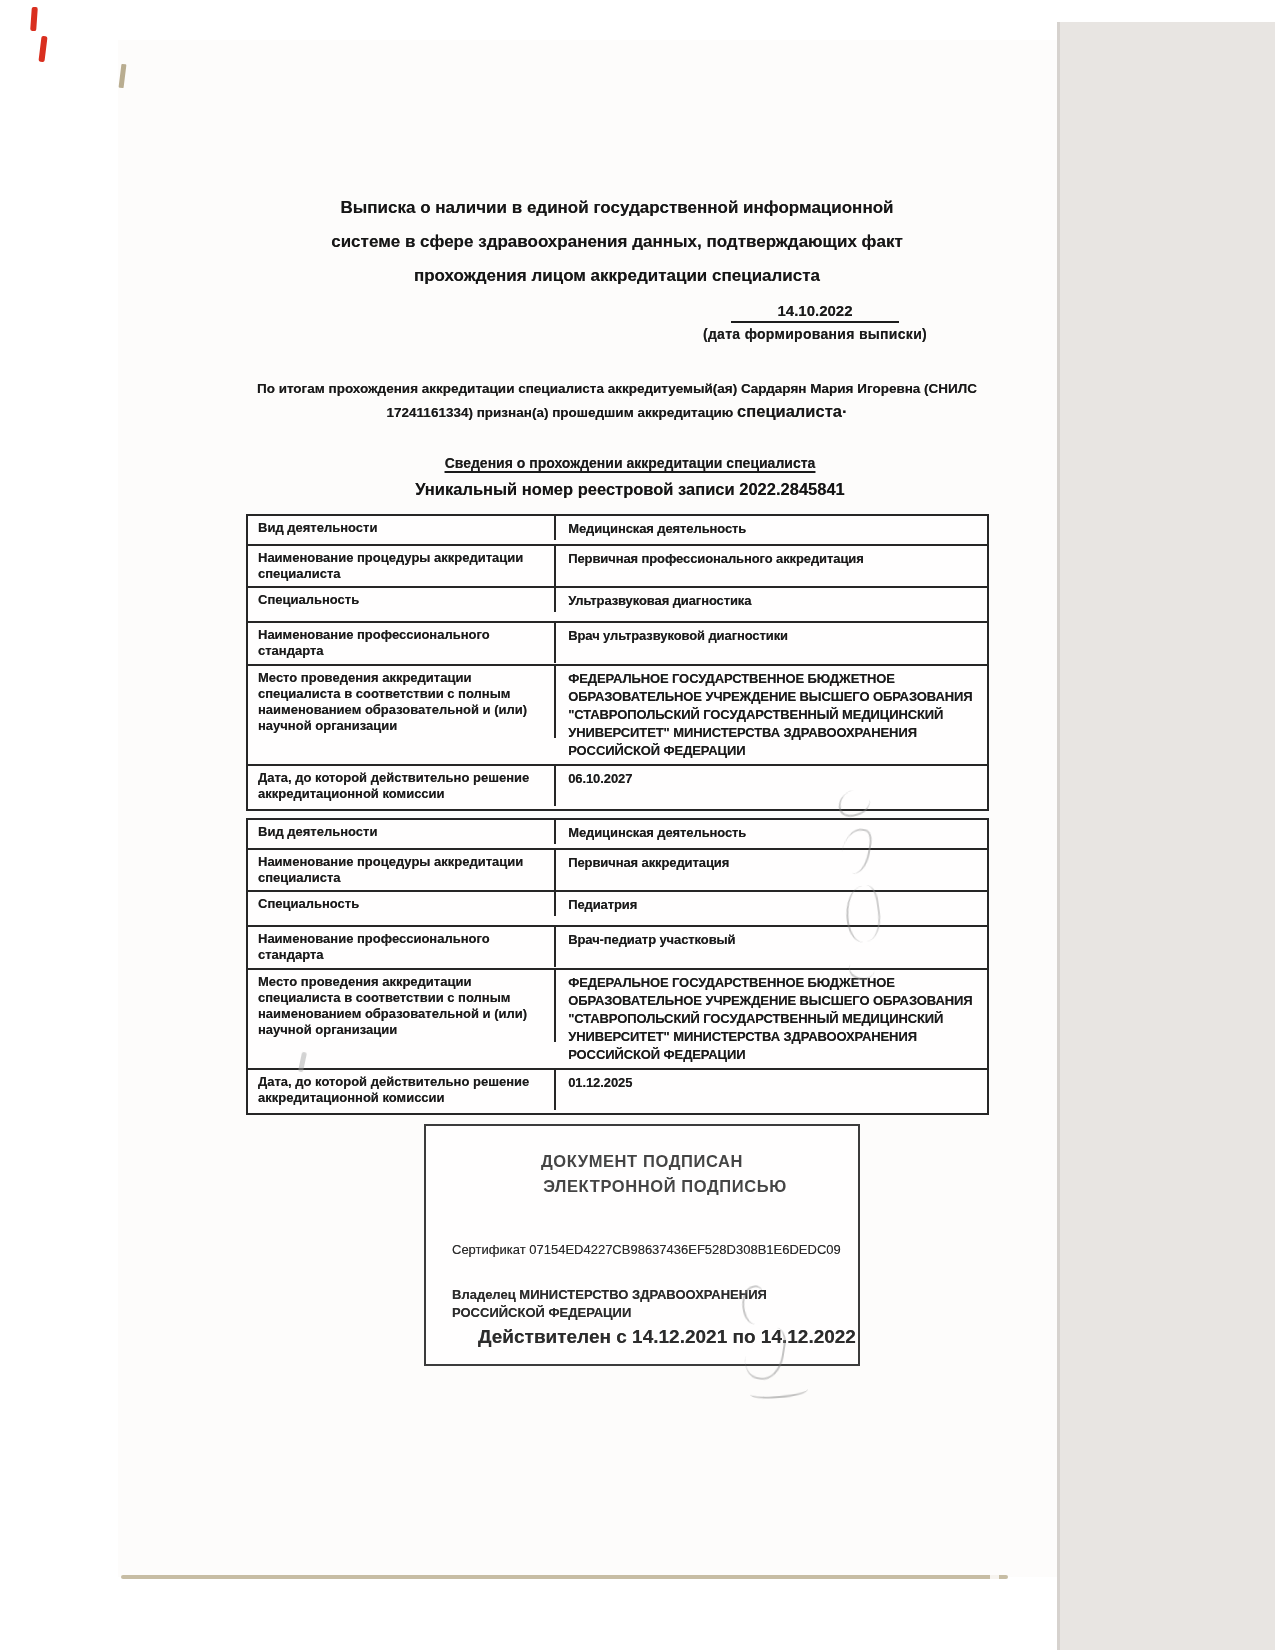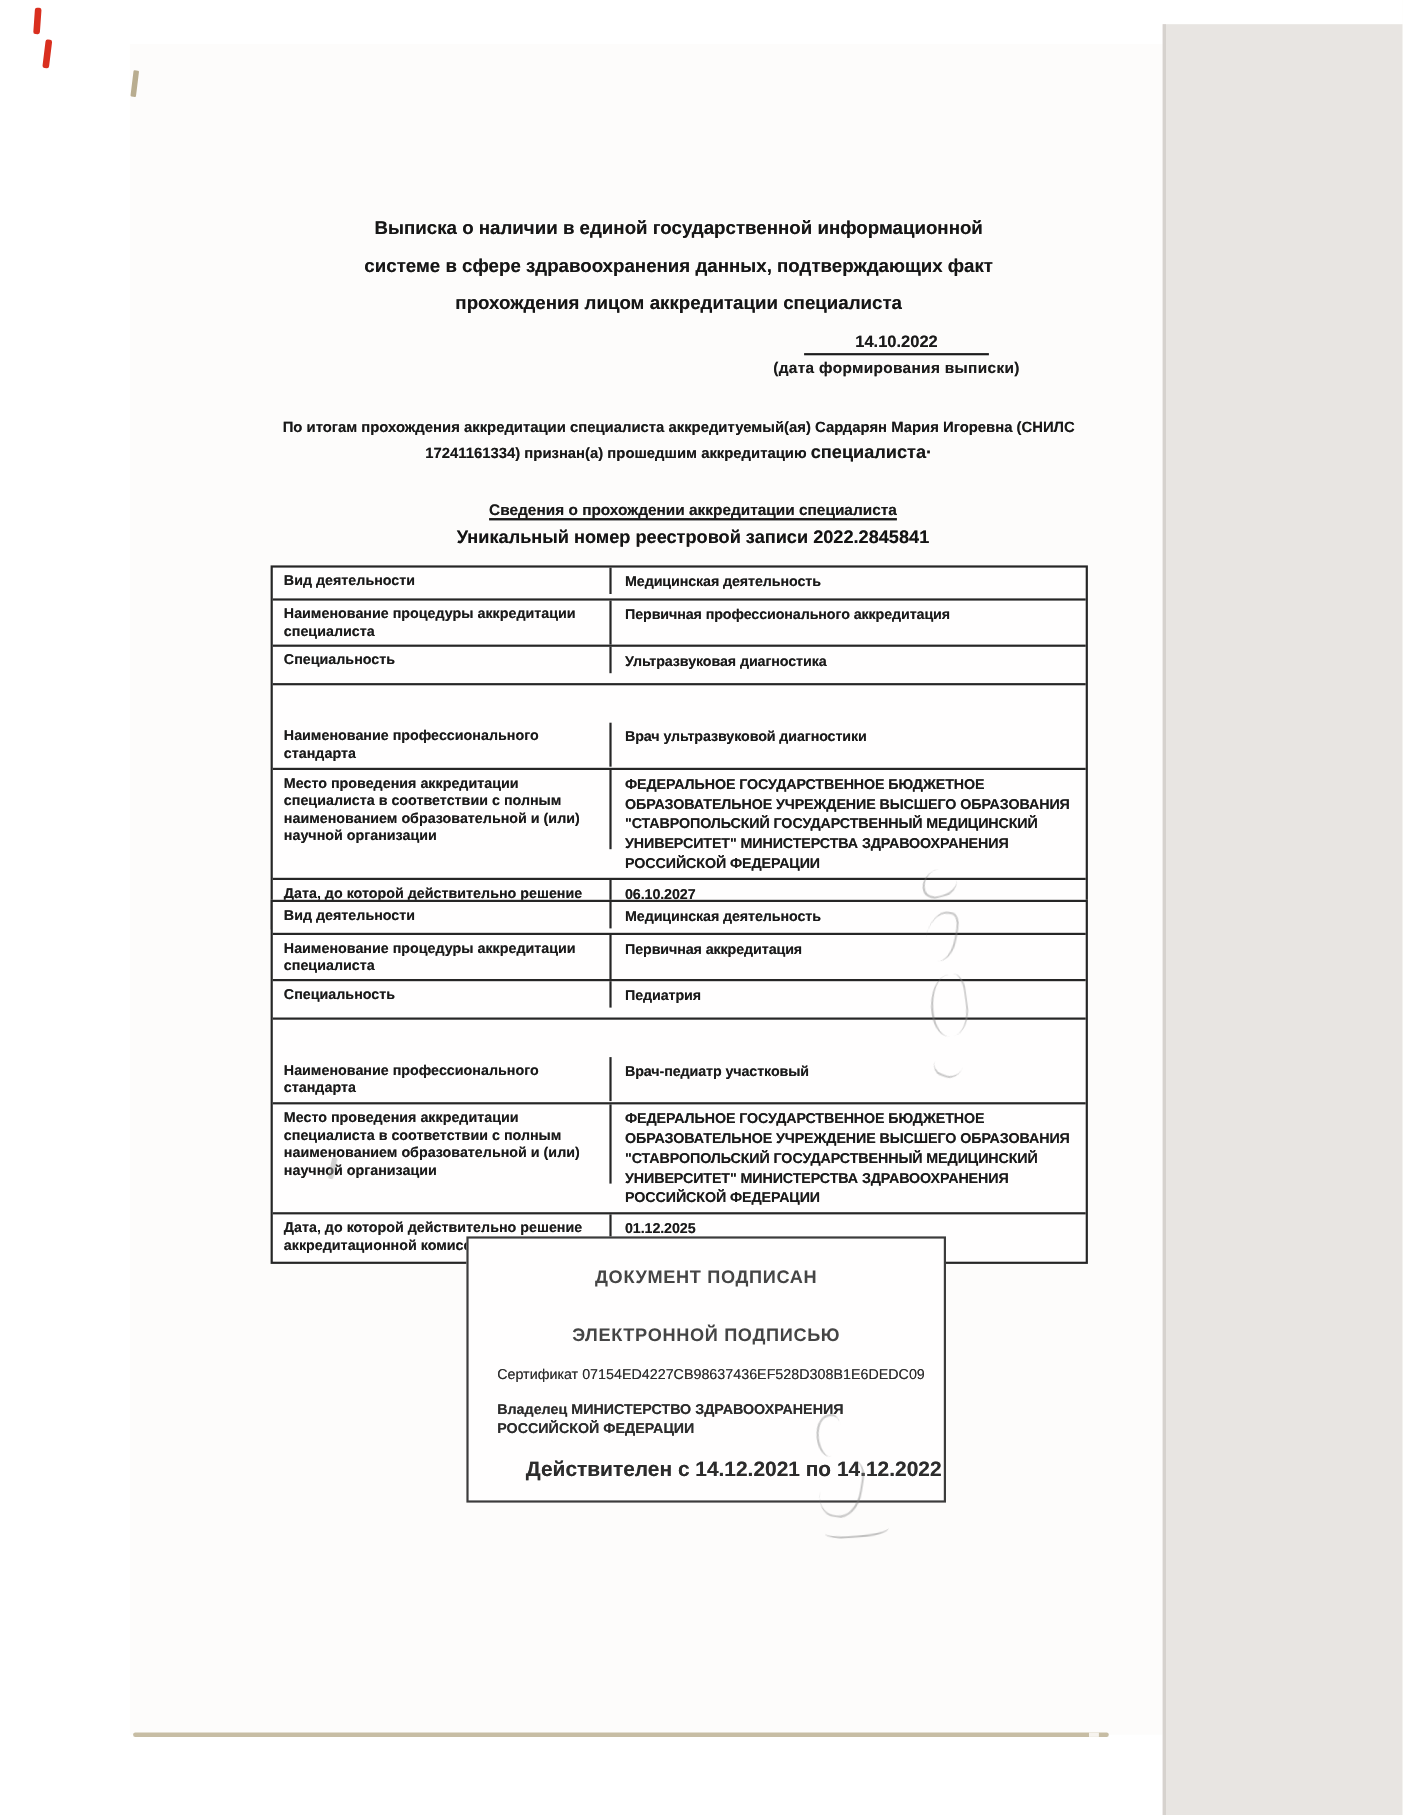--- a/index.html
+++ b/index.html
@@ -48,39 +48,39 @@
     font-size:16.5px;font-weight:bold;color:#141414;}
 
   .acc-table{position:absolute;left:246px;width:739px;border:2px solid #262626;background:#fffefe;}
   #table-0{top:514px;}
   #table-1{top:818px;}
   .trow{display:flex;border-bottom:2px solid #262626;align-items:flex-start;}
   .trow:last-child{border-bottom:none;}
   .trow:nth-child(1){min-height:28px;}
   .trow:nth-child(2){min-height:38px;}
   .trow:nth-child(3){min-height:33px;}
-  .trow:nth-child(4){min-height:41px;margin-top:34px;}
+  .trow:nth-child(4){min-height:41px;}
   .trow:nth-child(5){min-height:95px;}
   .trow:nth-child(6){min-height:43px;}
   .tlabel{width:39%;border-right:2px solid #262626;padding:4px 8px 4px 10px;
     font-size:13px;font-weight:bold;line-height:16px;display:flex;flex-direction:column;justify-content:center;
     text-shadow:0 0 .5px rgba(10,10,10,.55);}
   .tvalue{flex:1;padding:4px 8px 4px 12px;font-size:13px;font-weight:bold;line-height:18px;
     letter-spacing:-.1px;display:flex;flex-direction:column;justify-content:center;
     text-shadow:0 0 .5px rgba(10,10,10,.55);}
 
   .sig-box{position:absolute;left:424px;top:1124px;width:432px;height:238px;
     border:2px solid #3c3c3c;background:#fffefe;}
   .sig-h1,.sig-h2{position:absolute;left:0;width:100%;text-align:center;
     font-size:16.5px;font-weight:600;letter-spacing:.6px;color:#454545;}
   .sig-h1{top:26px;}
-  .sig-h2{top:79px;}
+  .sig-h2{top:51px;padding-left:23px;}
   .sig-cert{position:absolute;left:26px;top:116px;width:400px;font-size:13px;
     font-weight:normal;color:#2c2c2c;white-space:nowrap;}
-  .sig-owner{position:absolute;left:26px;top:146px;width:392px;font-size:13px;
+  .sig-owner{position:absolute;left:26px;top:160px;width:392px;font-size:13px;
     font-weight:bold;color:#2c2c2c;line-height:18px;}
   .sig-valid{position:absolute;left:26px;top:200px;width:392px;font-size:19px;
     font-weight:bold;color:#2c2c2c;margin-left:26px;}
 
   .smudge{position:absolute;opacity:.45;filter:blur(.7px);border-radius:60% 30% 50% 40%;}
   .sm1{left:838px;top:790px;width:30px;height:24px;border-left:2px solid #7e7e7e;border-bottom:2px solid #8a8a8a;transform:rotate(-15deg);}
   .sm2{left:842px;top:828px;width:26px;height:44px;border-right:2px solid #848484;border-top:2px solid #909090;transform:rotate(10deg);}
   .sm3{left:846px;top:886px;width:30px;height:56px;border-left:2px solid #7e7e7e;border-right:2px solid #989898;transform:rotate(-8deg);}
   .sm4{left:850px;top:952px;width:26px;height:26px;border-bottom:2px solid #848484;transform:rotate(20deg);}
   .sm5{left:300px;top:1052px;width:5px;height:20px;background:#a0a0a0;border-radius:2px;transform:rotate(12deg);}

